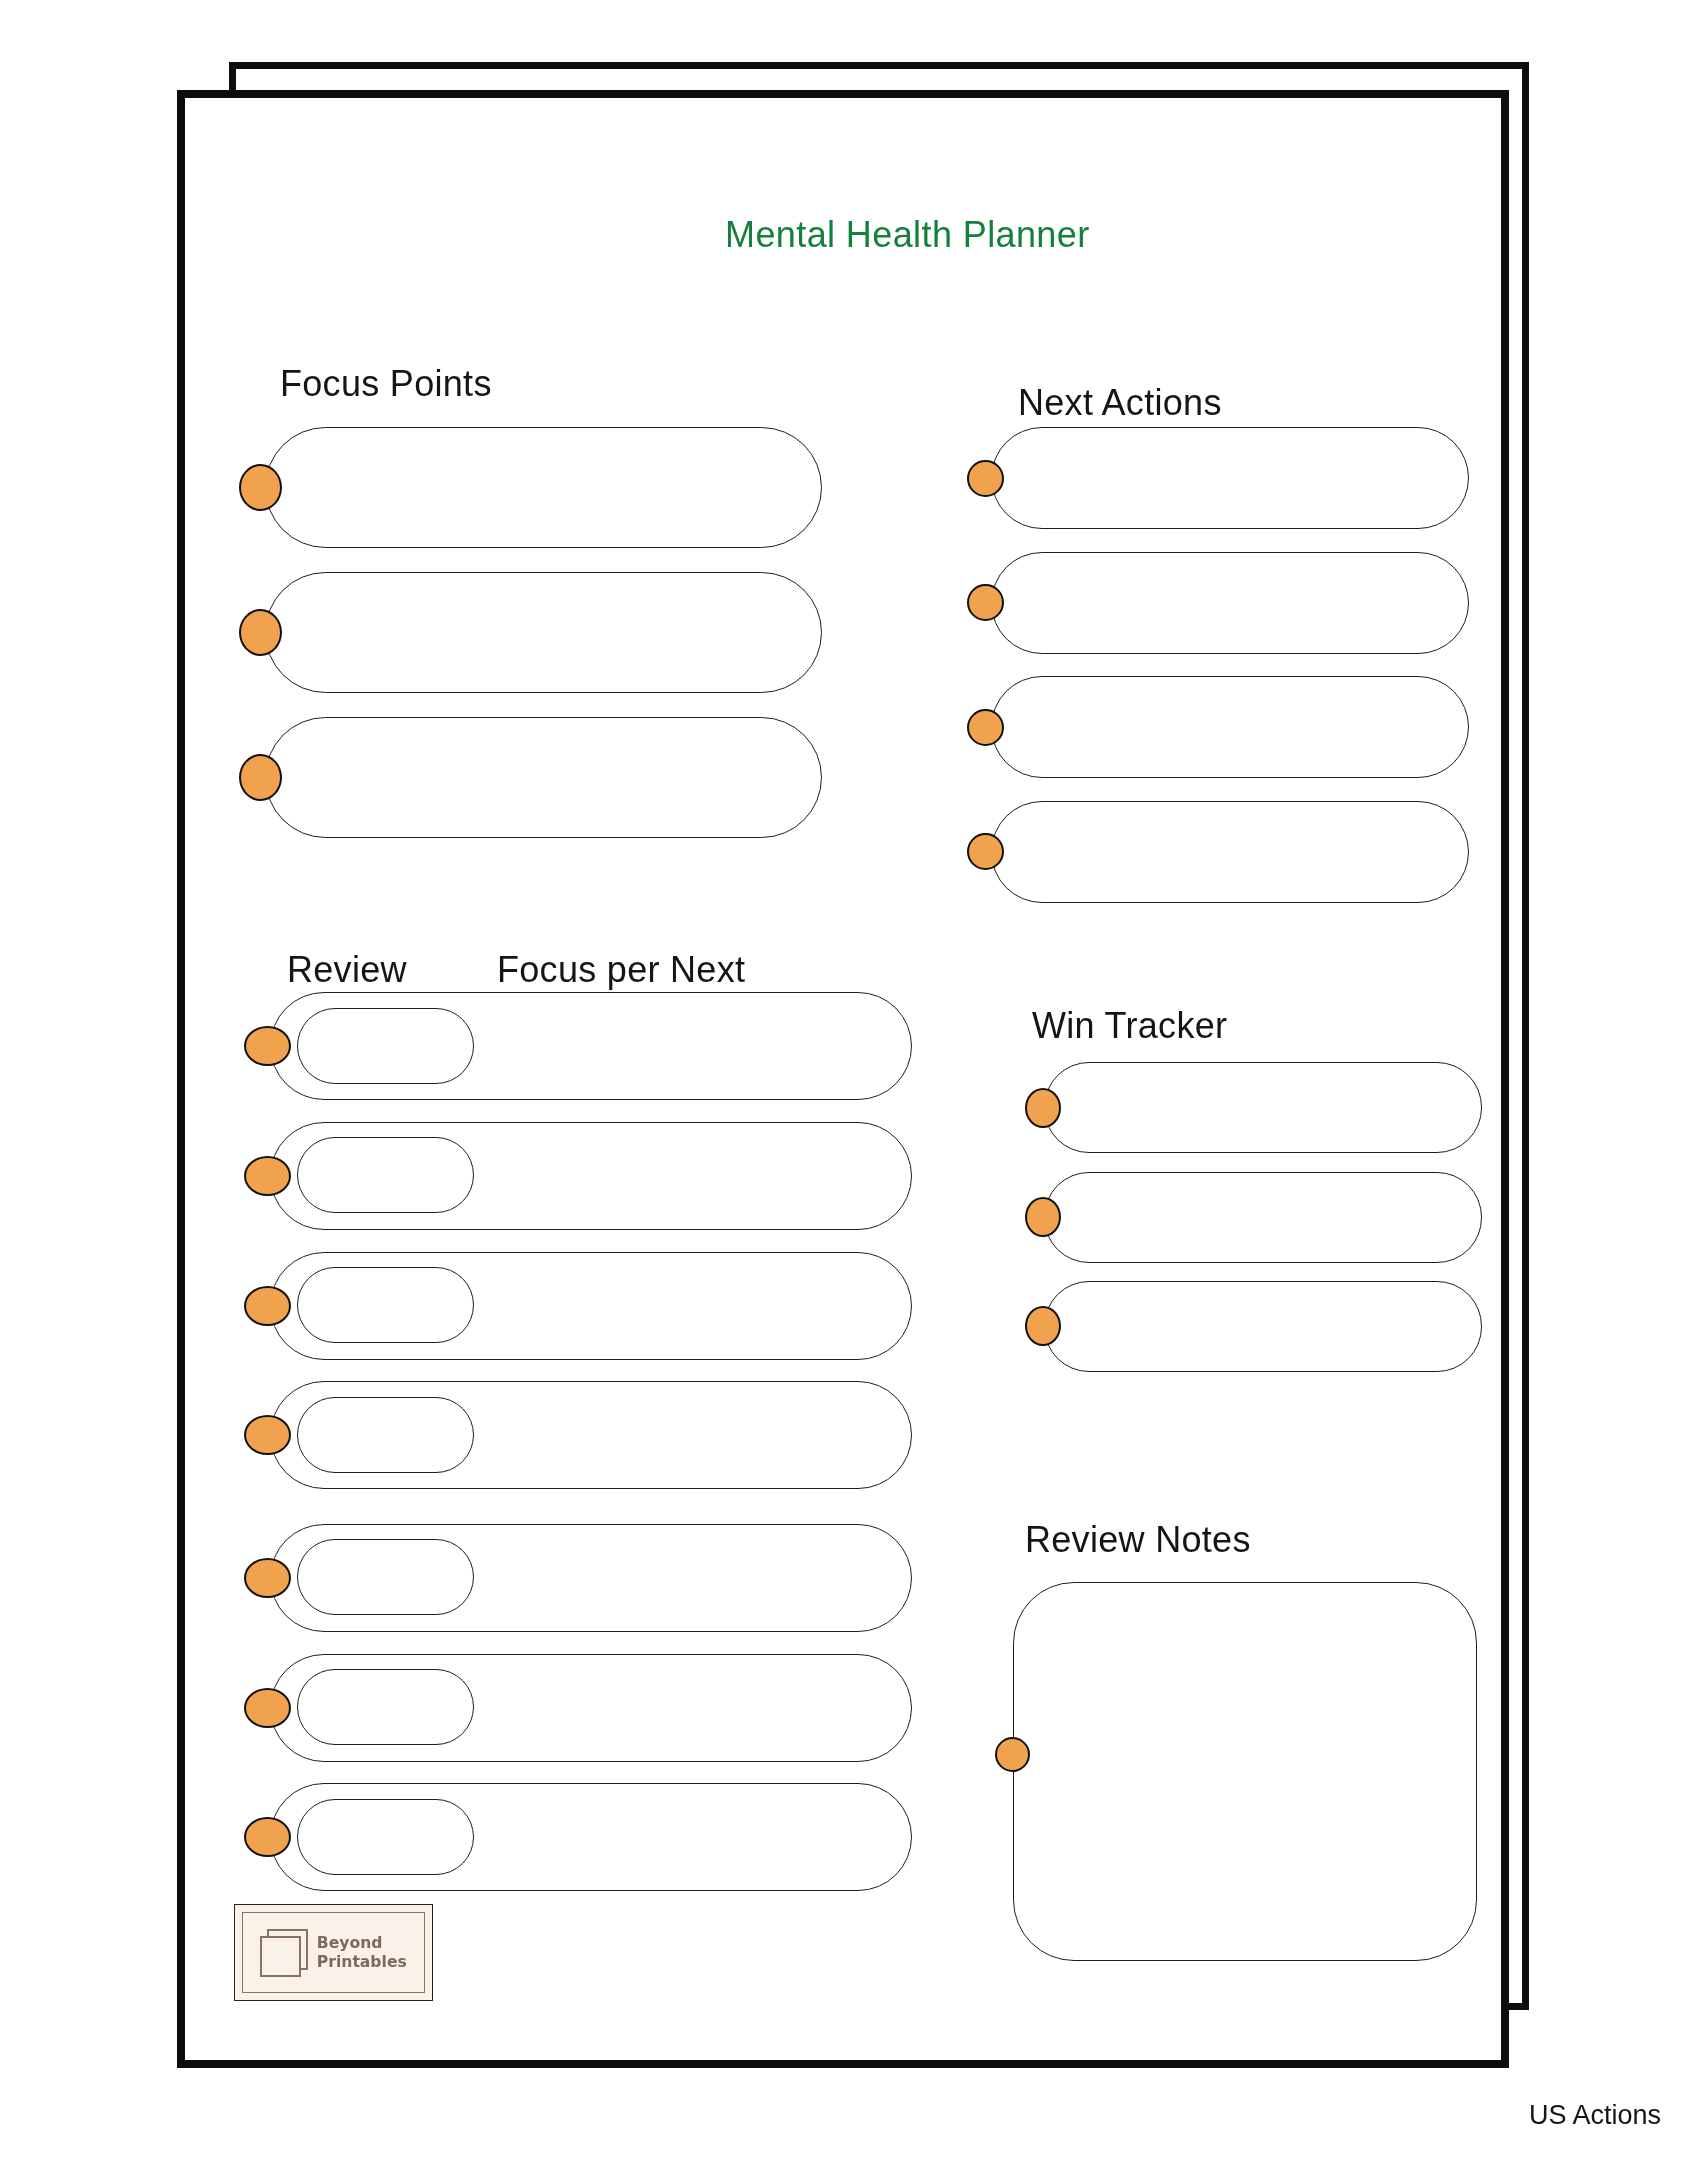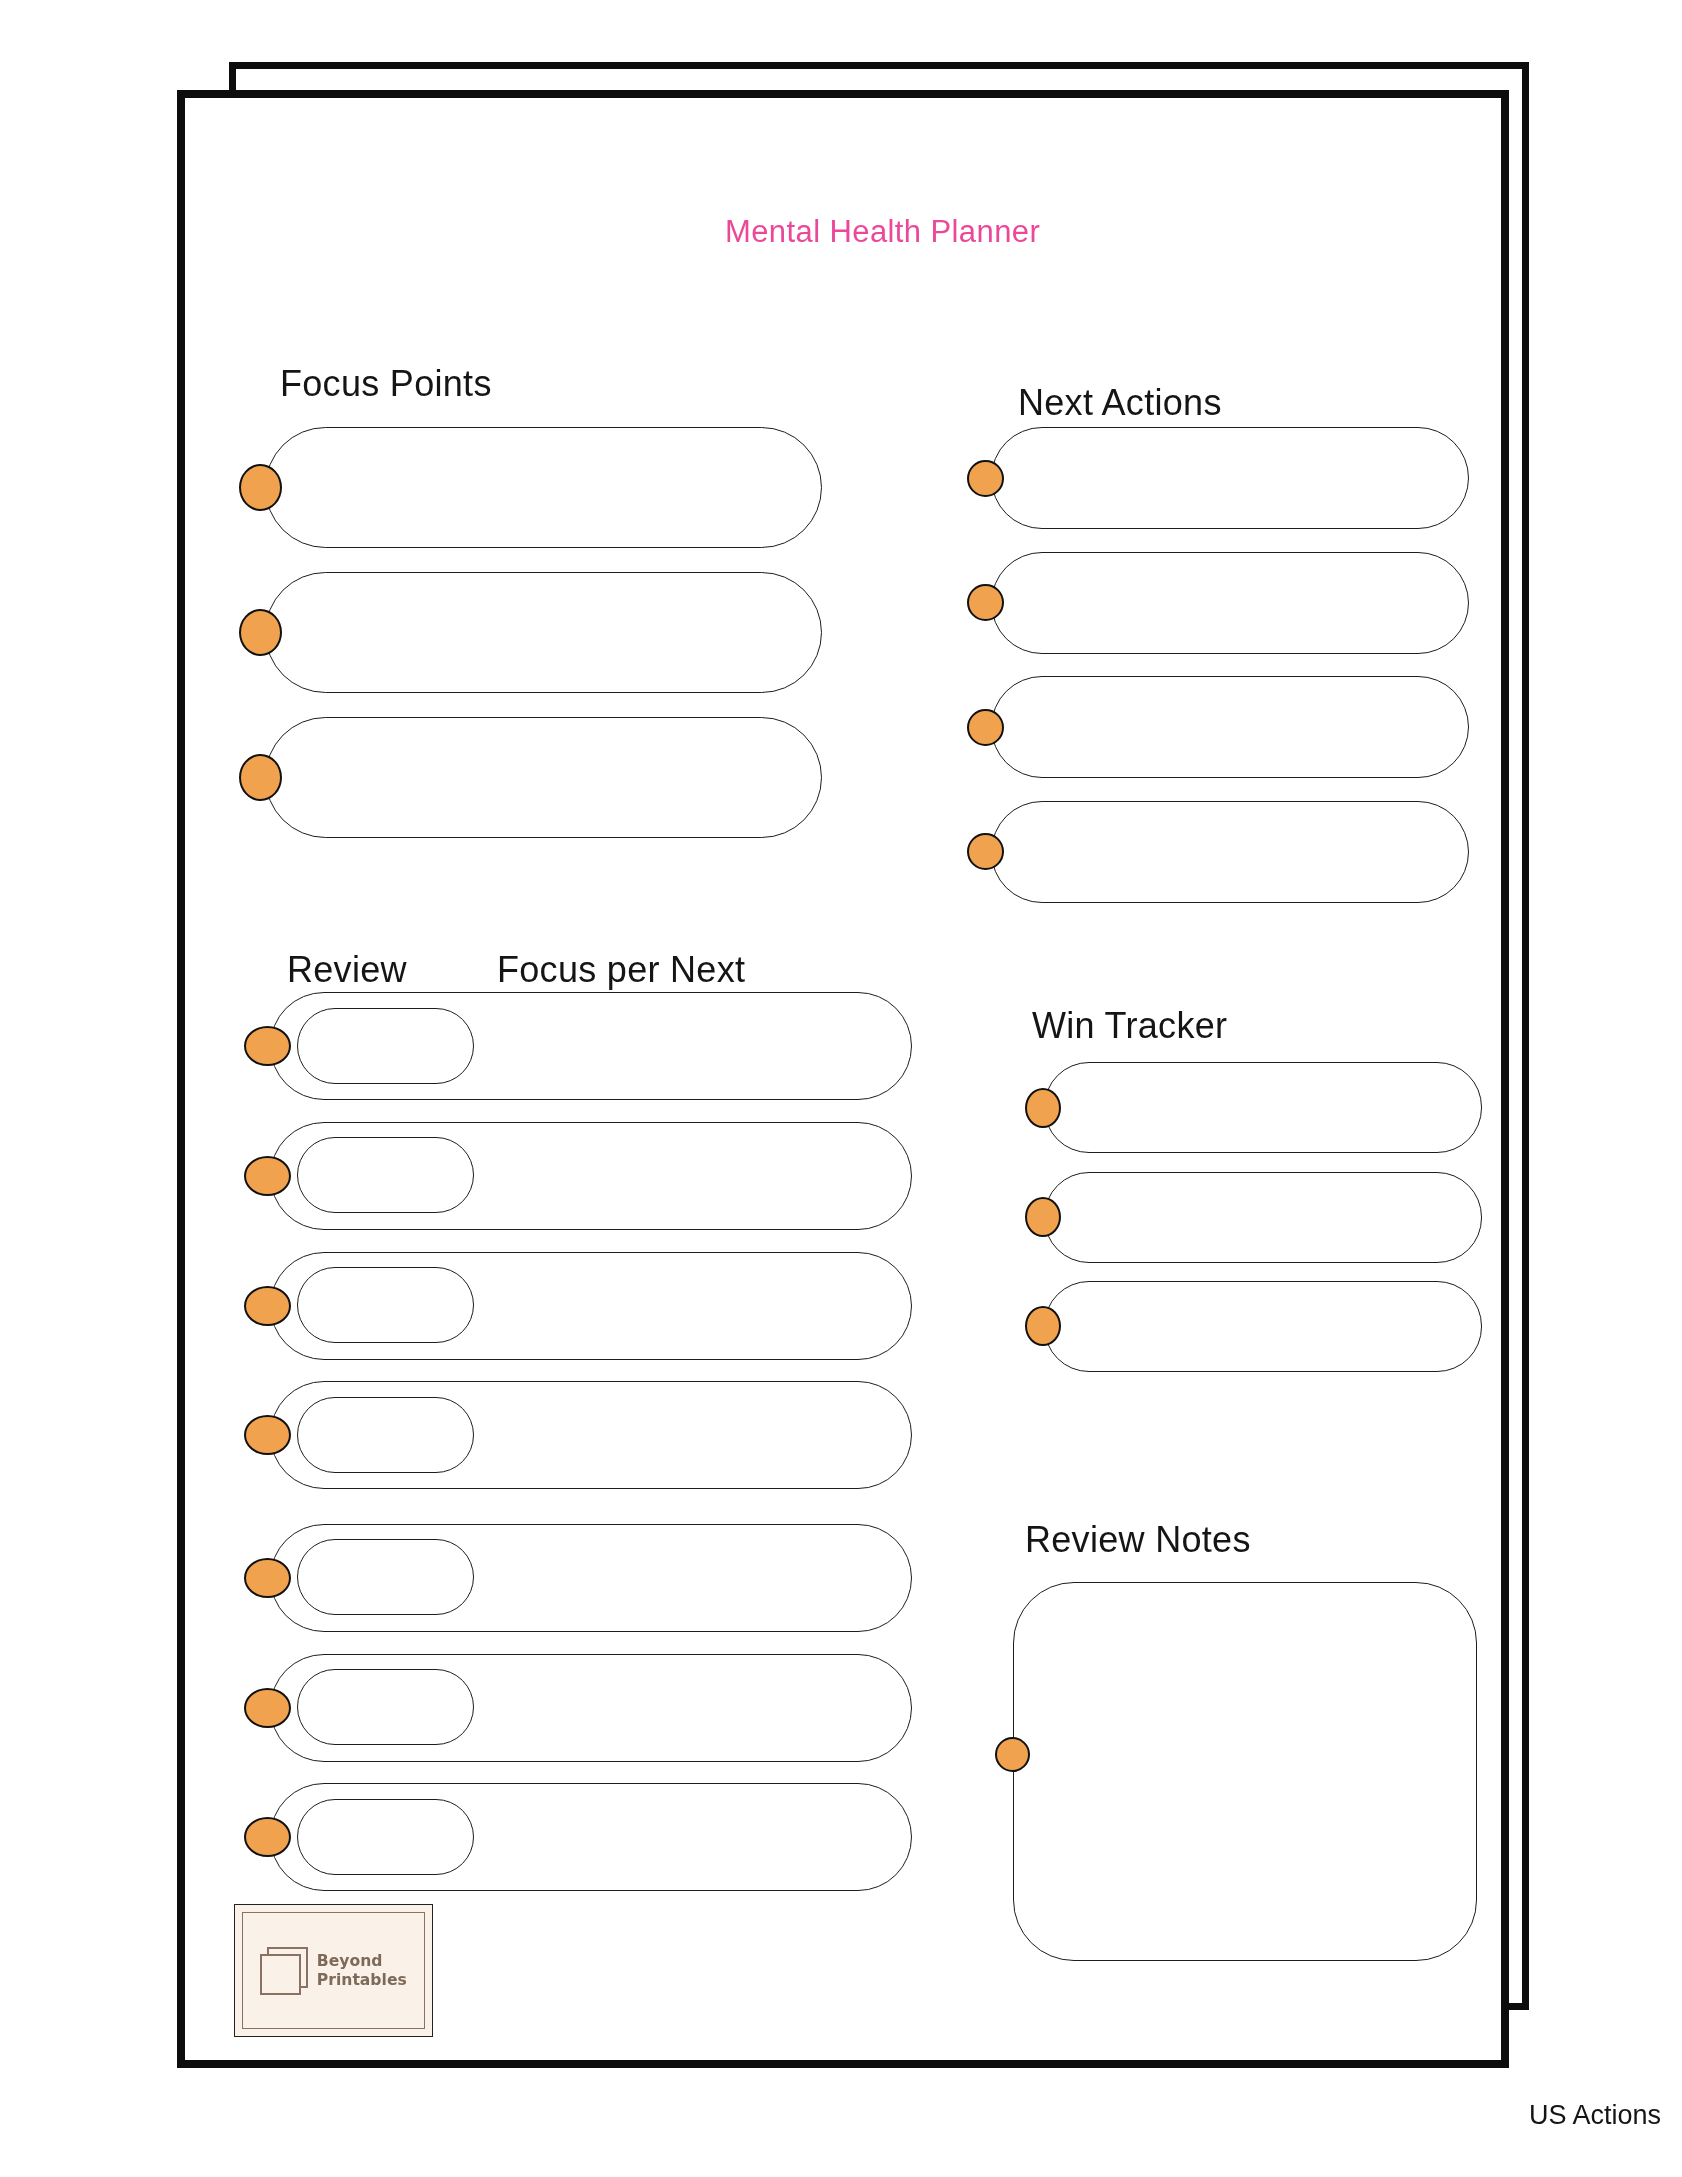--- a/index.html
+++ b/index.html
@@ -13,22 +13,22 @@
   .canvas { position: absolute; inset: 0; }
 
   
   .sheet { position: absolute; background: #ffffff; box-sizing: border-box; }
   .sheet.back  { left: 229px; top: 62px;  width: 1300px; height: 1948px; border: 7.8px solid #0d0d0d; }
   .sheet.front { left: 177px; top: 90px; width: 1332px; height: 1978px; border: 8.6px solid #0d0d0d; }
 
   .abs { position: absolute; }
 
   .title {
-    font-size: 31px; line-height: 1.15; letter-spacing: 0.4px;
-    color: #ec4899; white-space: nowrap;
+    font-size: 36px; line-height: 1.15; letter-spacing: 0.4px;
+    color: #15803d; white-space: nowrap;
   }
   .heading {
     font-size: 36px; line-height: 1.1; letter-spacing: 0.3px;
     color: #151515; white-space: nowrap; text-align: center;
   }
 
   .pill {
     position: absolute; box-sizing: border-box;
     background: #ffffff; border: 1.7px solid #1d1d1d;
   }
@@ -42,21 +42,21 @@
     border: 2.6px solid #111; border-radius: 50%;
   }
   .review-box {
     position: absolute; box-sizing: border-box;
     left: 828px; top: 1484px; width: 464px; height: 379px;
     border: 1.7px solid #1d1d1d; border-radius: 61px; background: #fff;
   }
 
   
   .logo {
-    position: absolute; left: 49px; top: 1806px; width: 199px; height: 133px;
+    position: absolute; left: 49px; top: 1806px; width: 199px; height: 97px;
     box-sizing: border-box; border: 1.7px solid #222;
     background: var(--logo-bg, #FAF2E9);
     padding: 7px;
   }
   .logo-frame {
     box-sizing: border-box; width: 100%; height: 100%;
     border: 1.7px solid var(--logo-brown, #8A7263);
     display: flex; align-items: center; justify-content: center; gap: 8.6px;
   }
   .logo-icon { position: relative; width: 48px; height: 48px; flex: 0 0 auto; }

